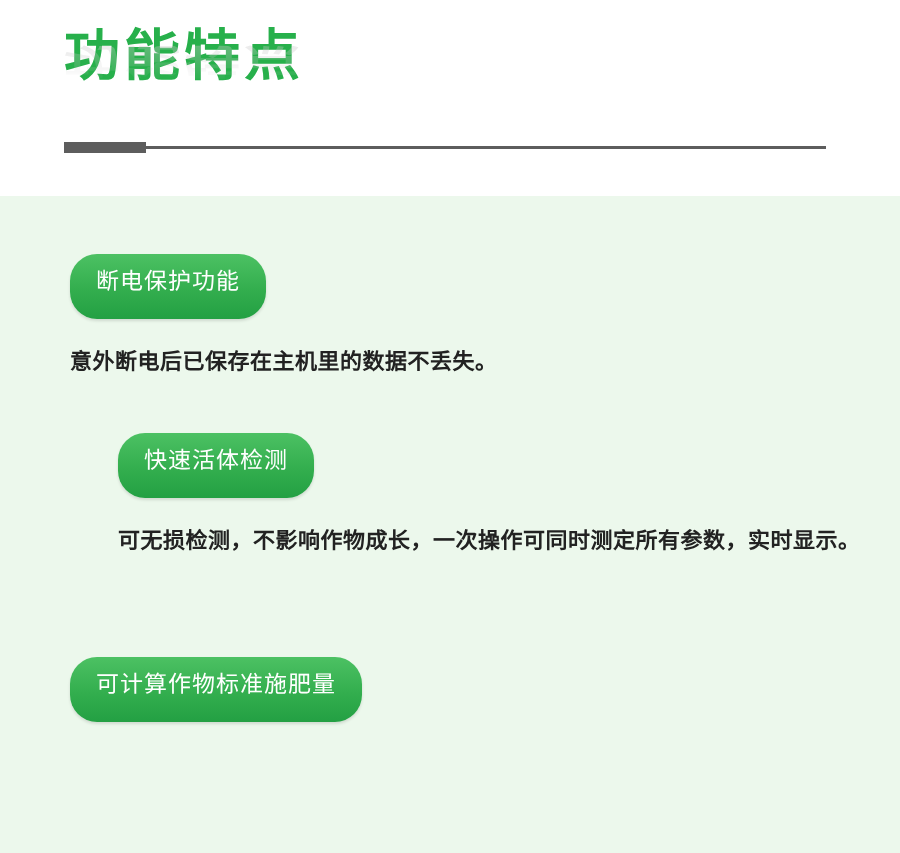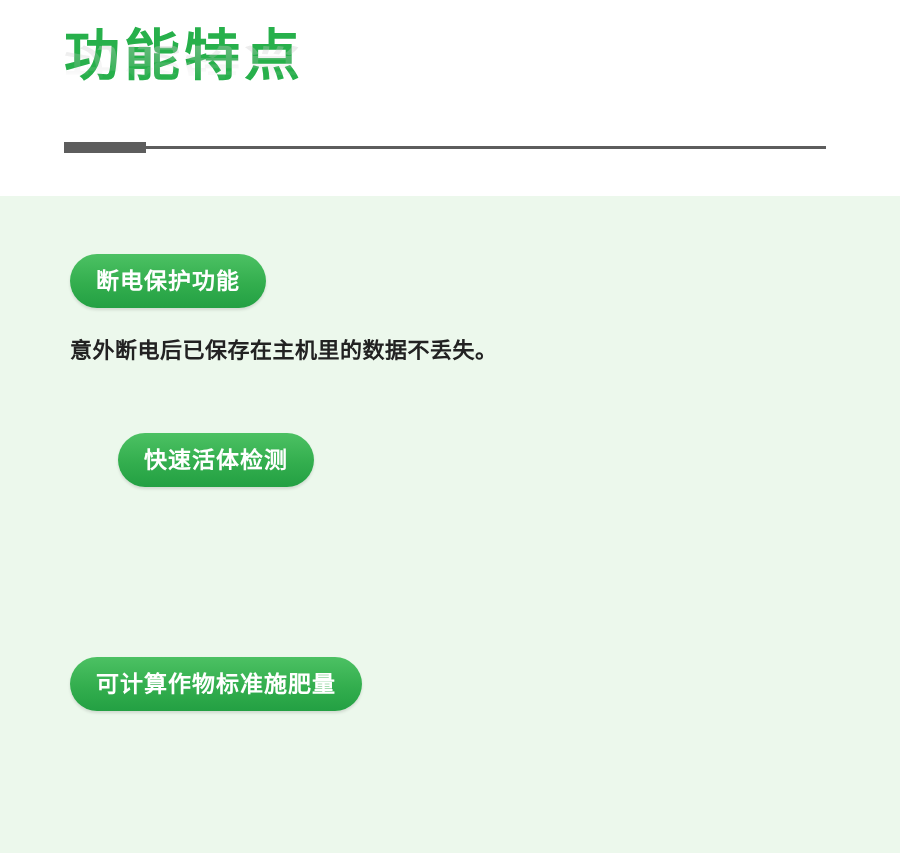--- a/index.html
+++ b/index.html
@@ -101,27 +101,27 @@
 
   .feature {
     position: relative;
     padding: 0 0 0 0;
   }
 
   .pill {
     display: inline-block;
     margin-left: 70px;
     padding: 0 26px;
-    height: 54px;
+    height: 65px;
     line-height: 54px;
     border-radius: 27px;
     background: linear-gradient(to bottom, #4cc163 0%, #33ae4e 55%, #23a043 100%);
     color: #ffffff;
     font-size: 23px;
-    font-weight: bold;
+    font-weight: normal;
     letter-spacing: 1px;
     box-shadow: 0 2px 3px rgba(0,0,0,0.12);
     white-space: nowrap;
     font-family: "DejaVu Sans", "Liberation Sans", sans-serif;
   }
 
   .desc {
     margin: 22px 0 0 70px;
     width: 760px;
     font-size: 22px;
@@ -153,20 +153,21 @@
   <div class="body-panel">
     <div class="feature-list">
 
       <div class="feature f1">
         <div class="pill">断电保护功能</div>
         <div class="desc">意外断电后已保存在主机里的数据不丢失。</div>
       </div>
 
       <div class="feature f2">
         <div class="pill">快速活体检测</div>
+        <div class="desc">可无损检测，不影响作物成长，一次操作可同时测定所有参数，实时显示。</div>
       </div>
 
       <div class="feature f3">
         <div class="pill">可计算作物标准施肥量</div>
       </div>
 
     </div>
   </div>
 
 </div>

